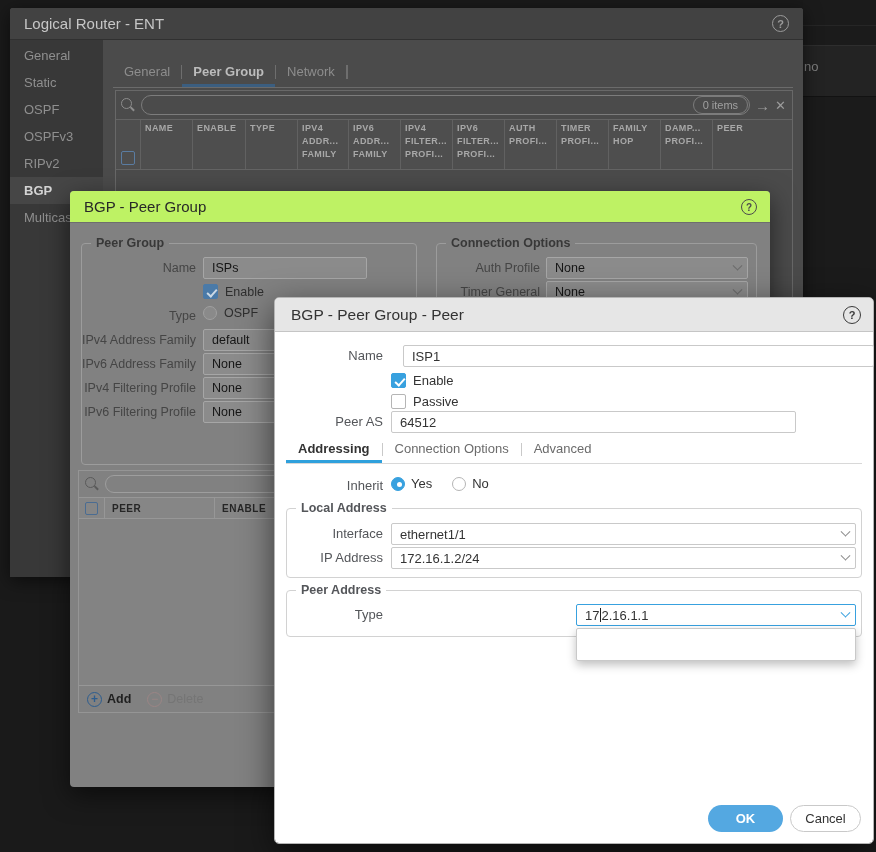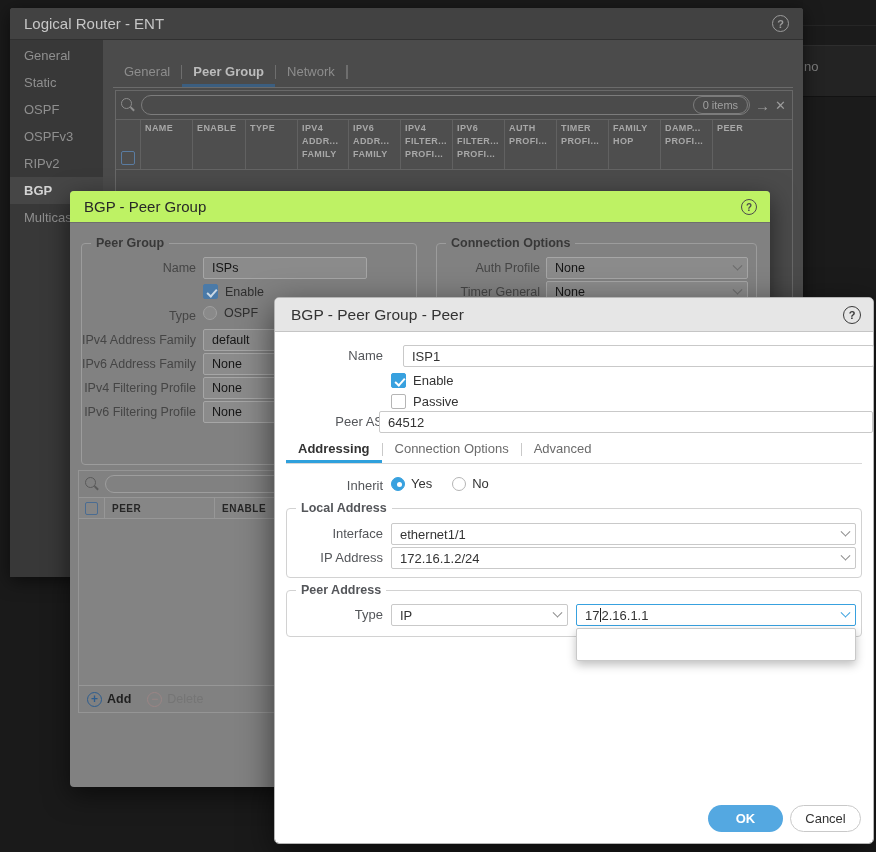--- a/index.html
+++ b/index.html
@@ -352,21 +352,21 @@
     <div class="ck-row" style="left:116px;top:75px;">
       <span class="cb checked" style="position:relative;"></span>
       <span>Enable</span>
     </div>
     <div class="ck-row" style="left:116px;top:96px;">
       <span class="cb" style="position:relative;"></span>
       <span>Passive</span>
     </div>
 
     <span class="lbl" style="left:8px;top:116px;width:100px;">Peer AS</span>
-    <div class="inp" style="left:104px;top:113px;width:494px;">64512</div>
+    <div class="inp" style="left:116px;top:113px;width:405px;">64512</div>
 
     <div class="d3-tabs" id="d3-tabs">
         <div class="d3-tab active">Addressing</div>
         <span class="d3-tabsep"></span>
         <div class="d3-tab">Connection Options</div>
         <span class="d3-tabsep"></span>
         <div class="d3-tab">Advanced</div>
       </div>
 
     <span class="lbl" style="left:8px;top:180px;width:100px;">Inherit</span>
@@ -388,24 +388,20 @@
     <span class="lbl" style="left:8px;top:252px;width:100px;">IP Address</span>
     <div class="sel" style="left:116px;top:249px;width:465px;">
       <span>172.16.1.2/24</span>
         <span class="chev"></span>
     </div>
 
     <div class="fieldset" style="left:11px;top:292px;width:576px;height:47px;">
       <span class="legend">Peer Address</span>
     </div>
     <span class="lbl" style="left:8px;top:309px;width:100px;">Type</span>
-    <div class="sel" style="left:116px;top:306px;width:177px;">
-      <span>IP</span>
-        <span class="chev"></span>
-    </div>
     <div class="sel combo" style="left:301px;top:306px;width:280px;">
       <span style="display:flex;align-items:center;">
           <span>17</span>
           <span class="caret"></span>
           <span>2.16.1.1</span>
         </span>
       <span class="chev"></span>
     </div>
     <div class="panel" style="left:301px;top:330px;width:280px;height:33px;"></div>
 

